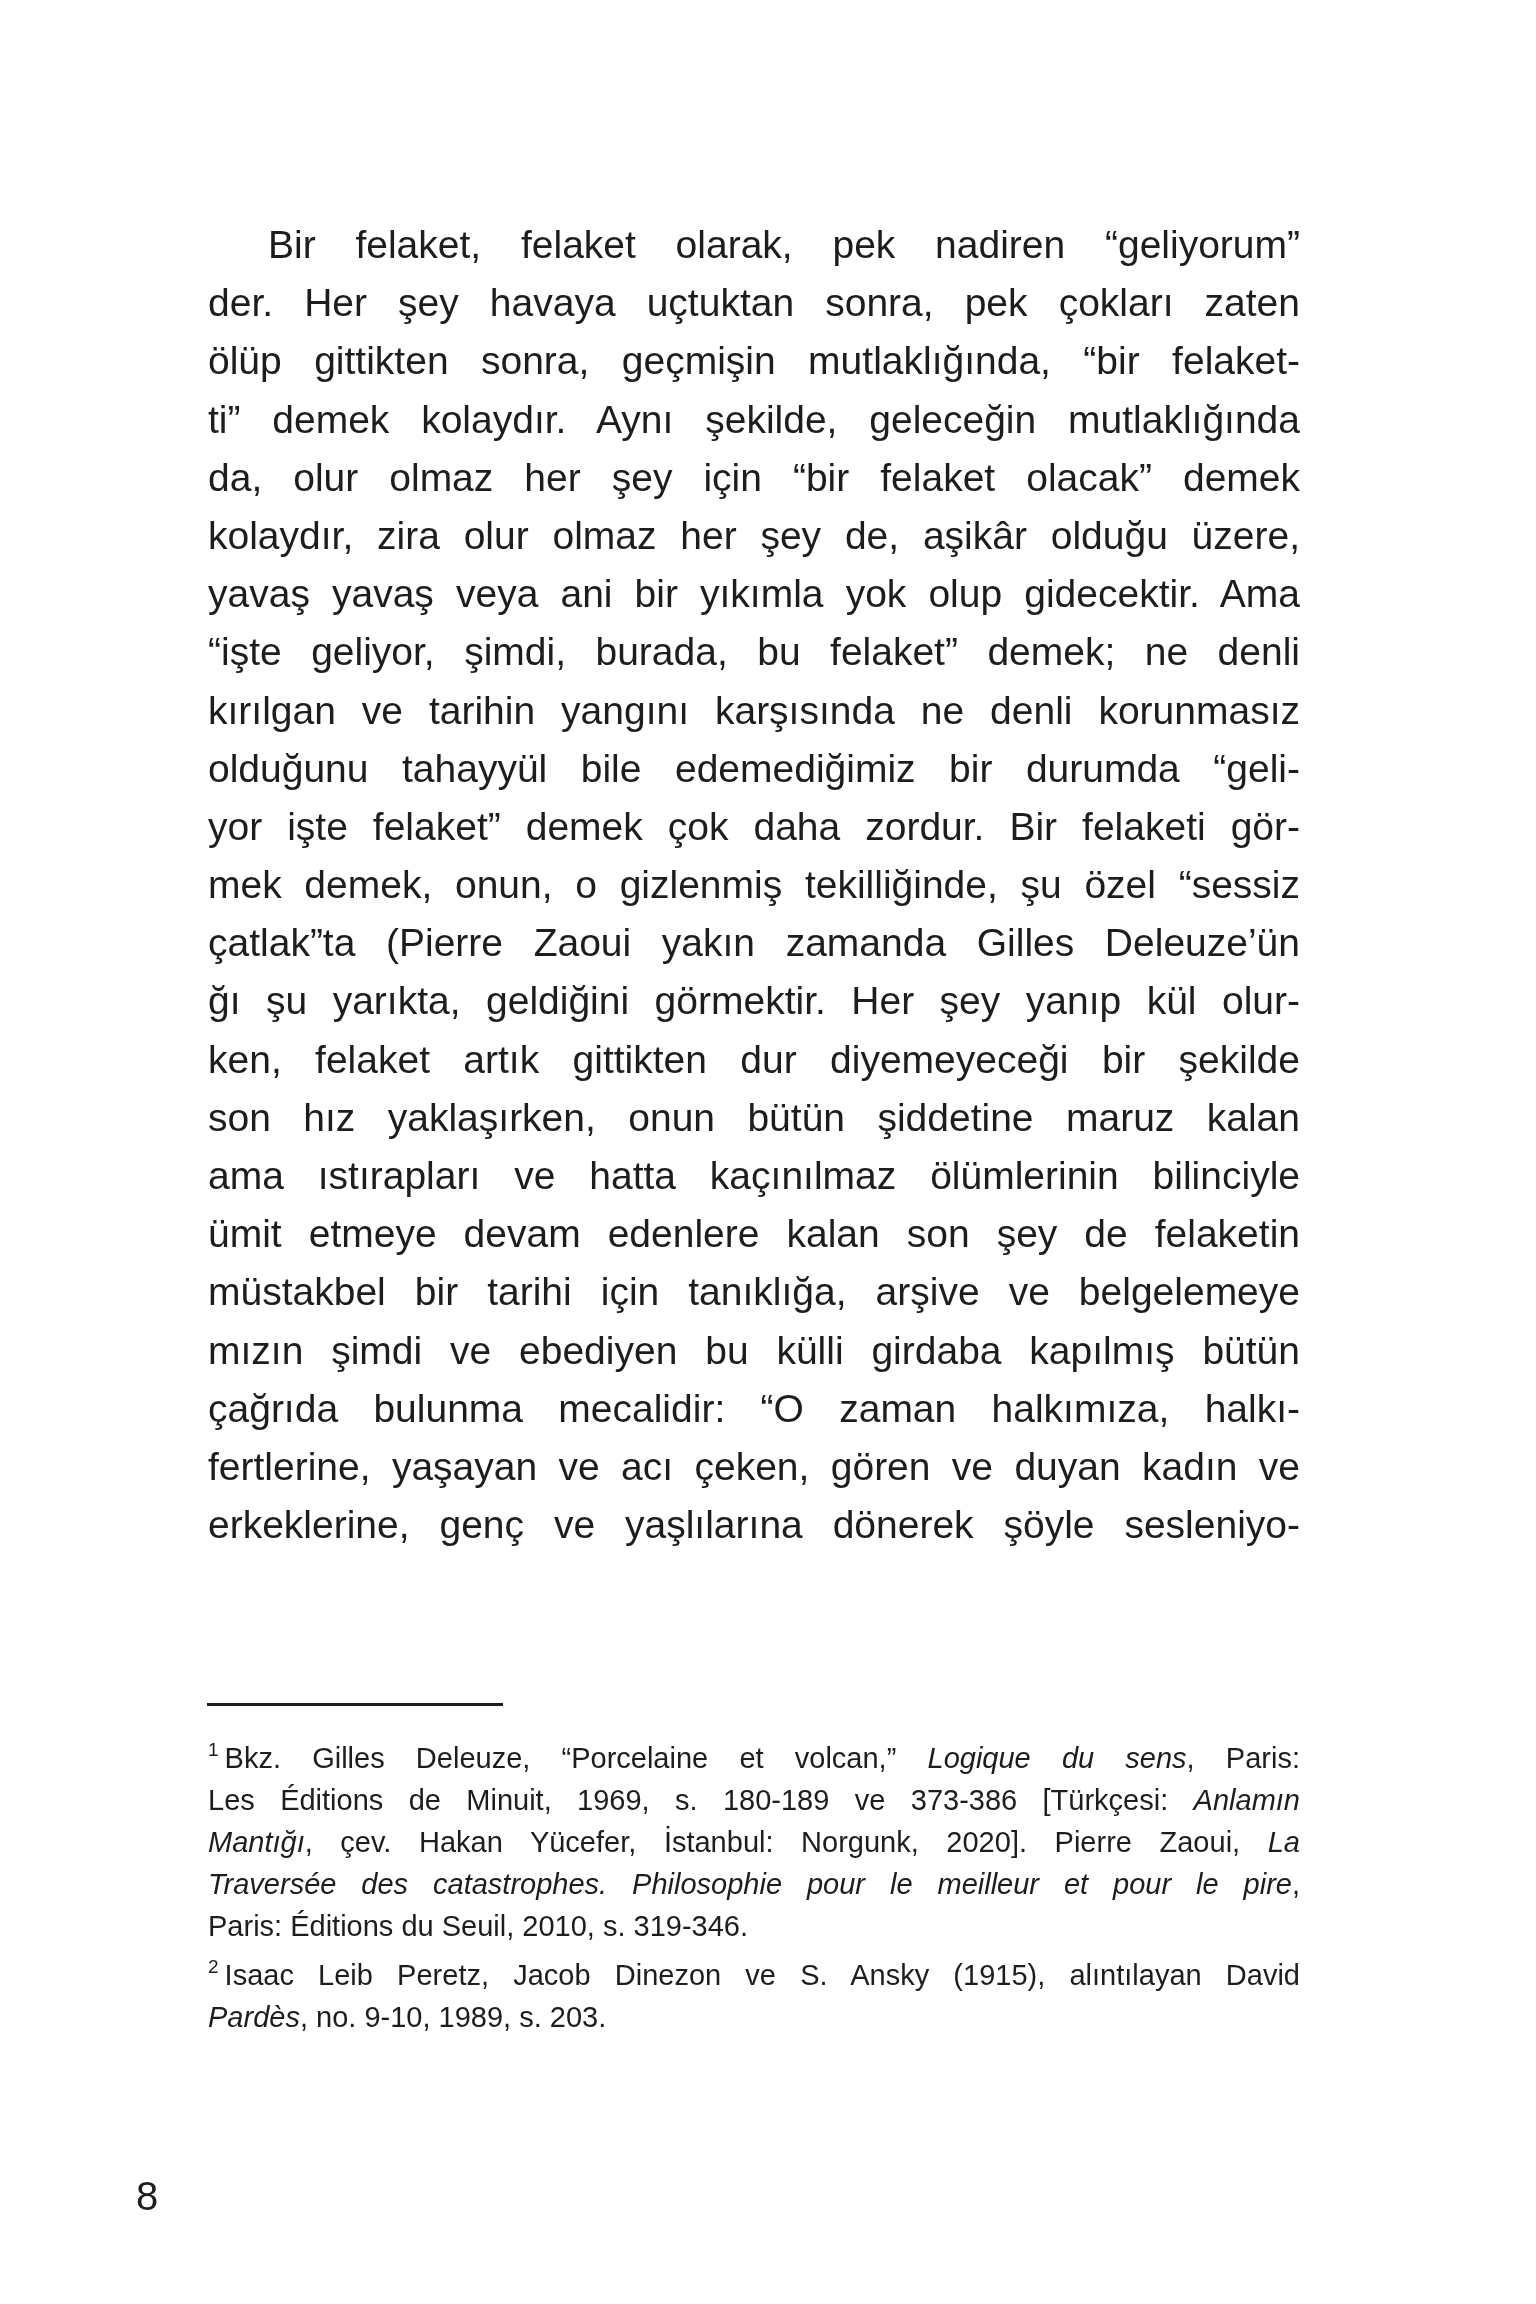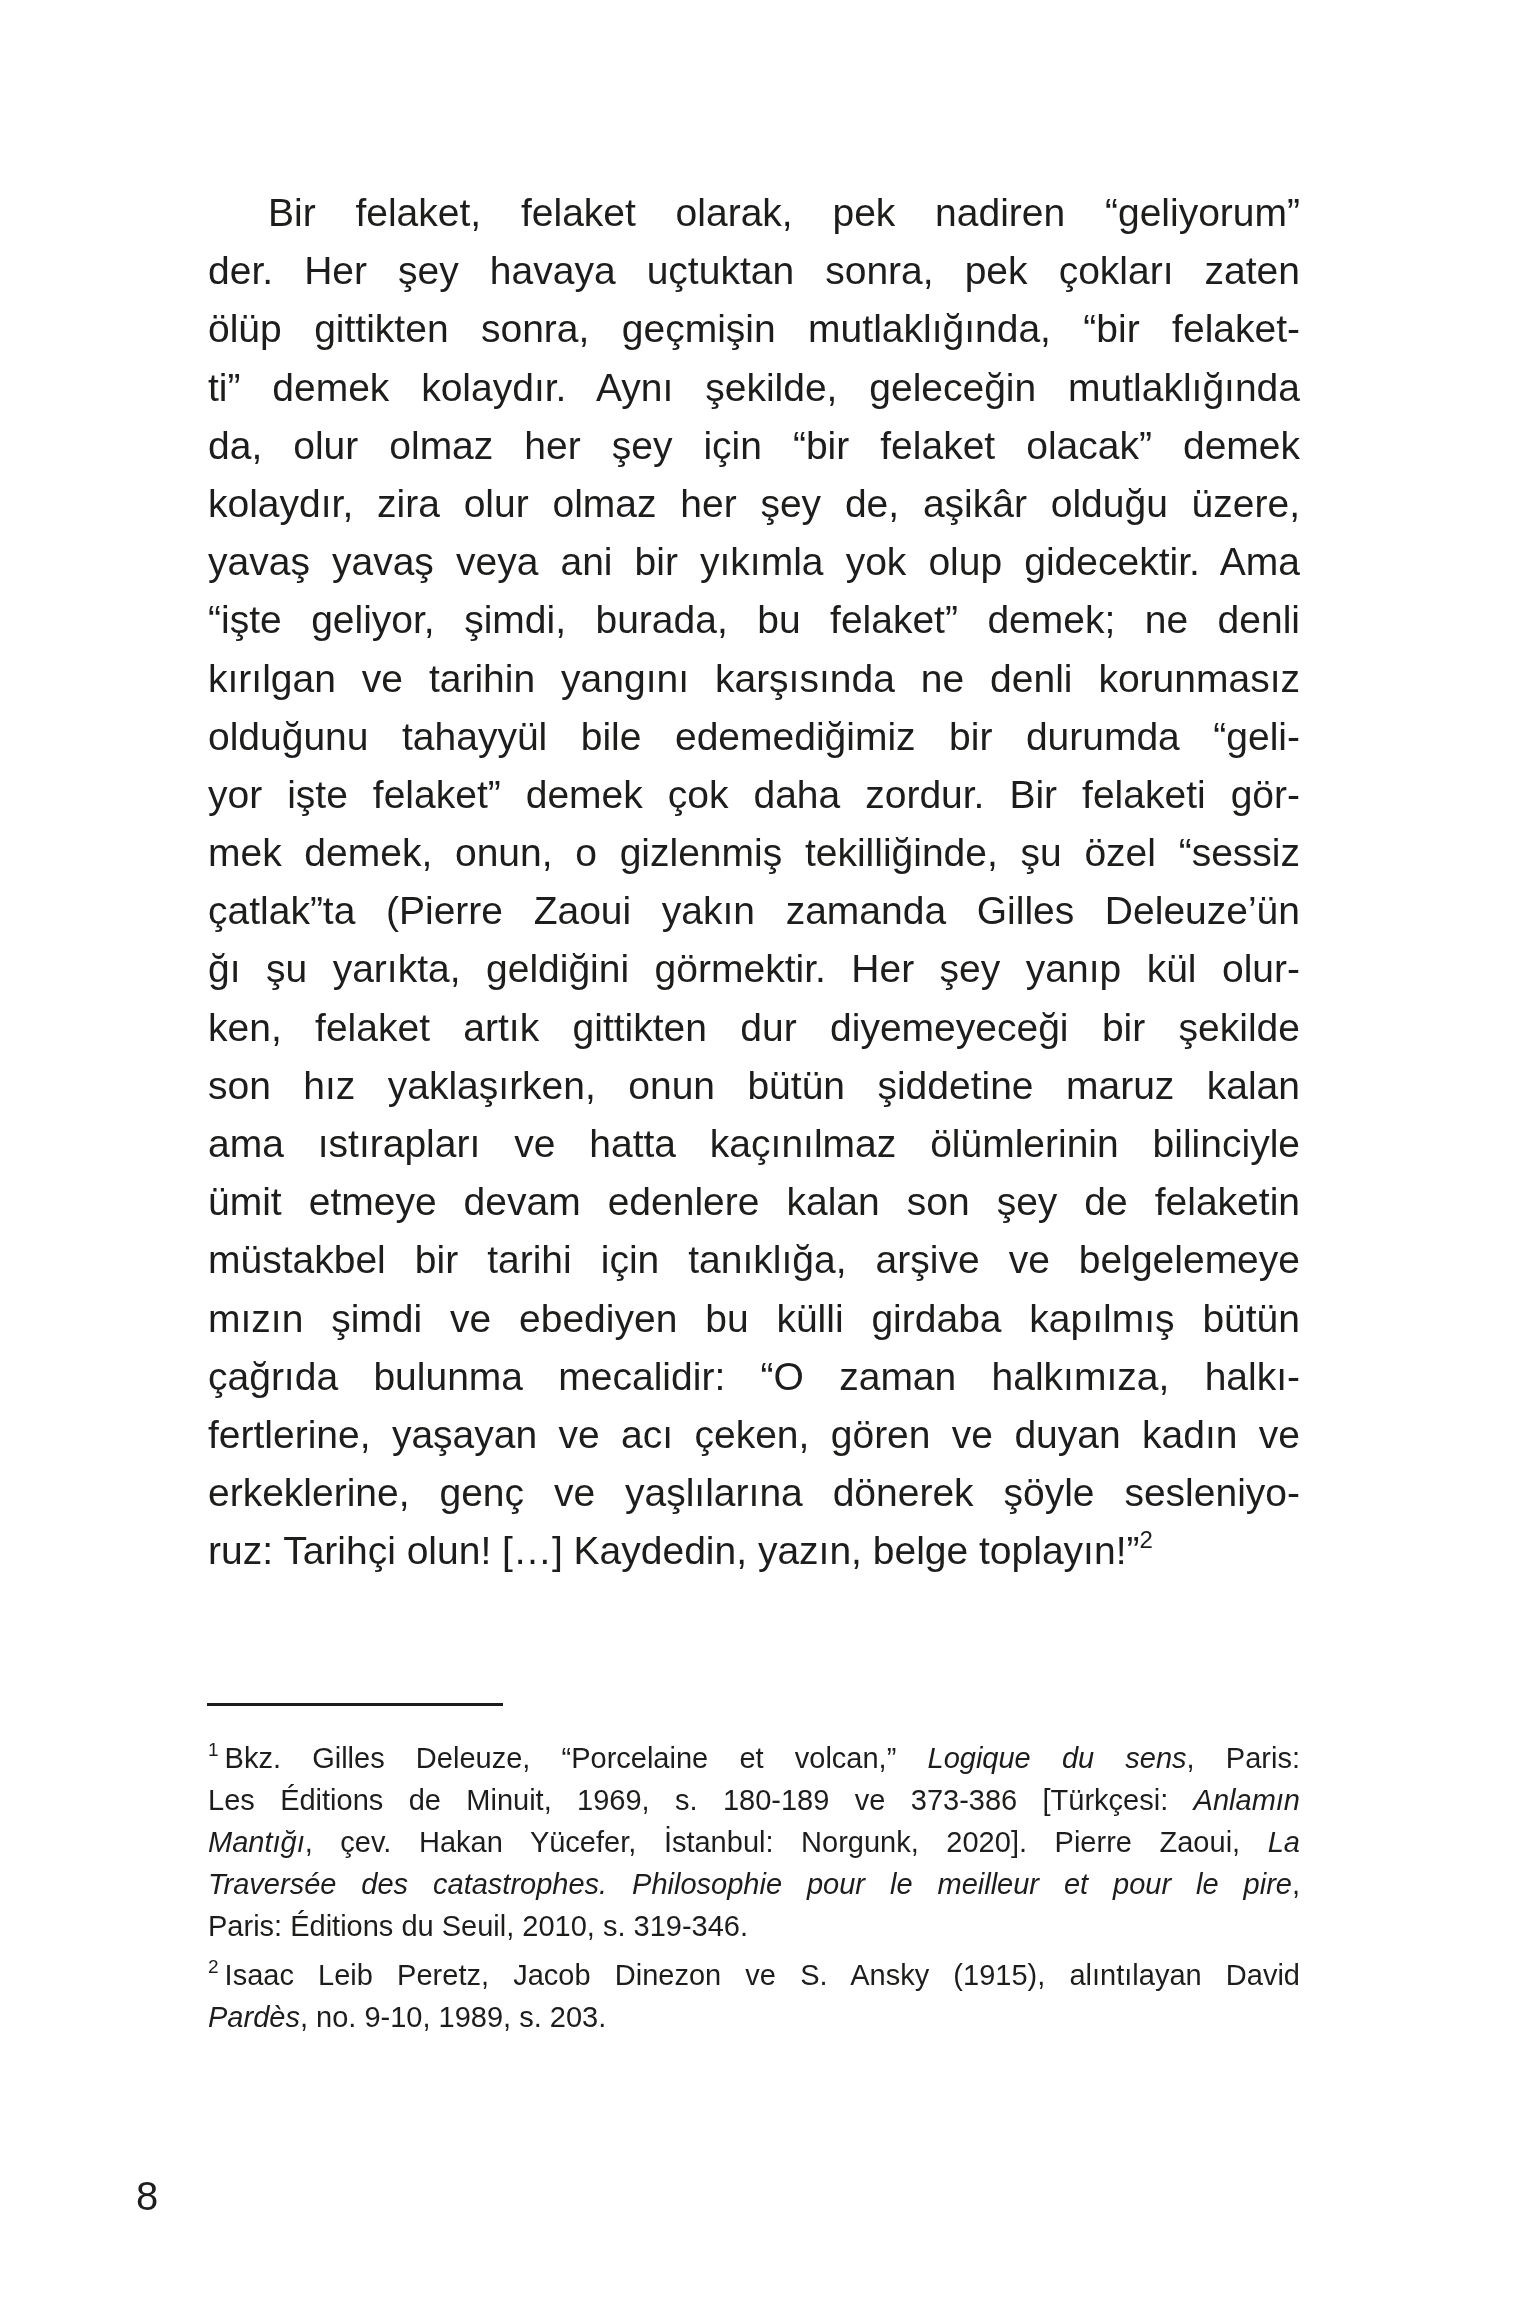--- a/index.html
+++ b/index.html
@@ -18,21 +18,21 @@
   .page {
     position: absolute;
     left: 0; top: 0;
     width: 1536px;
     height: 2304px;
     background: #ffffff;
   }
   .body-text {
     position: absolute;
     left: 208px;
-    top: 184px;
+    top: 216px;
     width: 1092px;
   }
   .line {
     display: block;
     height: 58.2px;
     line-height: 58.2px;
     font-size: 39px;
     white-space: nowrap;
     text-align: justify;
     text-align-last: justify;
@@ -107,21 +107,20 @@
       <div class="line"><span>ğı şu yarıkta, geldiğini görmektir. Her şey yanıp kül olur-</span></div>
       <div class="line"><span>ken, felaket artık gittikten dur diyemeyeceği bir şekilde</span></div>
       <div class="line"><span>son hız yaklaşırken, onun bütün şiddetine maruz kalan</span></div>
       <div class="line"><span>ama ıstırapları ve hatta kaçınılmaz ölümlerinin bilinciyle</span></div>
       <div class="line"><span>ümit etmeye devam edenlere kalan son şey de felaketin</span></div>
       <div class="line"><span>müstakbel bir tarihi için tanıklığa, arşive ve belgelemeye</span></div>
       <div class="line"><span>mızın şimdi ve ebediyen bu külli girdaba kapılmış bütün</span></div>
       <div class="line"><span>çağrıda bulunma mecalidir: “O zaman halkımıza, halkı-</span></div>
       <div class="line"><span>fertlerine, yaşayan ve acı çeken, gören ve duyan kadın ve</span></div>
       <div class="line"><span>erkeklerine, genç ve yaşlılarına dönerek şöyle sesleniyo-</span></div>
-      <div class="line last"><span>ruz: Tarihçi olun! […] Kaydedin, yazın, belge toplayın!”</span><sup class="fnref">2</sup></div>
     </div>
   <div class="footnote-rule"></div>
   <div class="footnotes" id="footnotes">
       <div class="fline"><sup class="fn-mark">1</sup><span>Bkz. Gilles Deleuze, “Porcelaine et volcan,” </span><i>Logique du sens</i><span>, Paris:</span></div>
       <div class="fline"><span>Les Éditions de Minuit, 1969, s. 180-189 ve 373-386 [Türkçesi: </span><i>Anlamın</i></div>
       <div class="fline"><i>Mantığı</i><span>, çev. Hakan Yücefer, İstanbul: Norgunk, 2020]. Pierre Zaoui, </span><i>La</i></div>
       <div class="fline"><i>Traversée des catastrophes. Philosophie pour le meilleur et pour le pire</i><span>,</span></div>
       <div class="fline last"><span>Paris: Éditions du Seuil, 2010, s. 319-346.</span></div>
       <div class="fline gap"><sup class="fn-mark">2</sup><span>Isaac Leib Peretz, Jacob Dinezon ve S. Ansky (1915), alıntılayan David</span></div>
       <div class="fline last"><i>Pardès</i><span>, no. 9-10, 1989, s. 203.</span></div>

